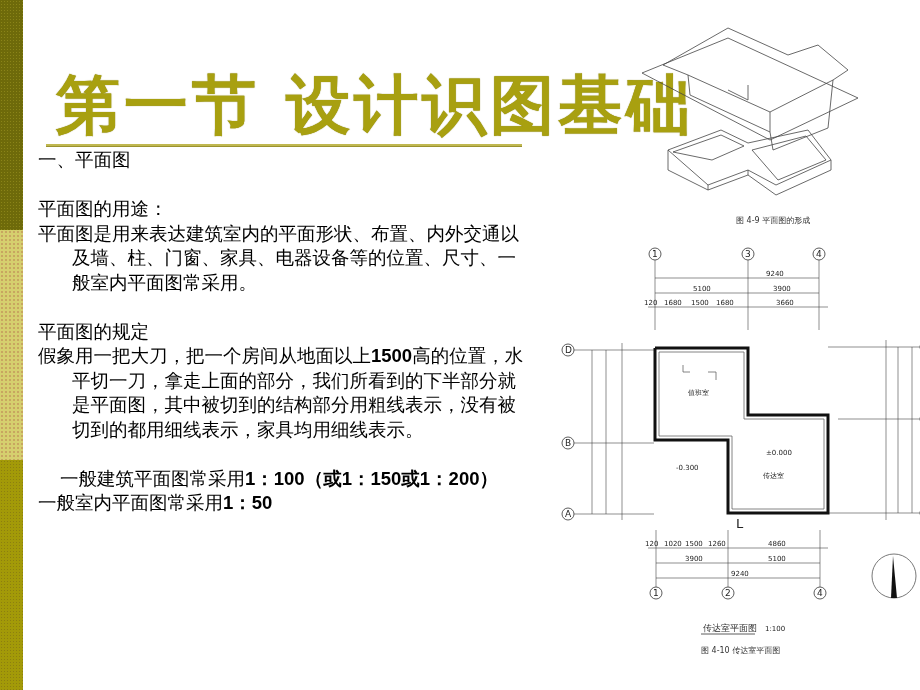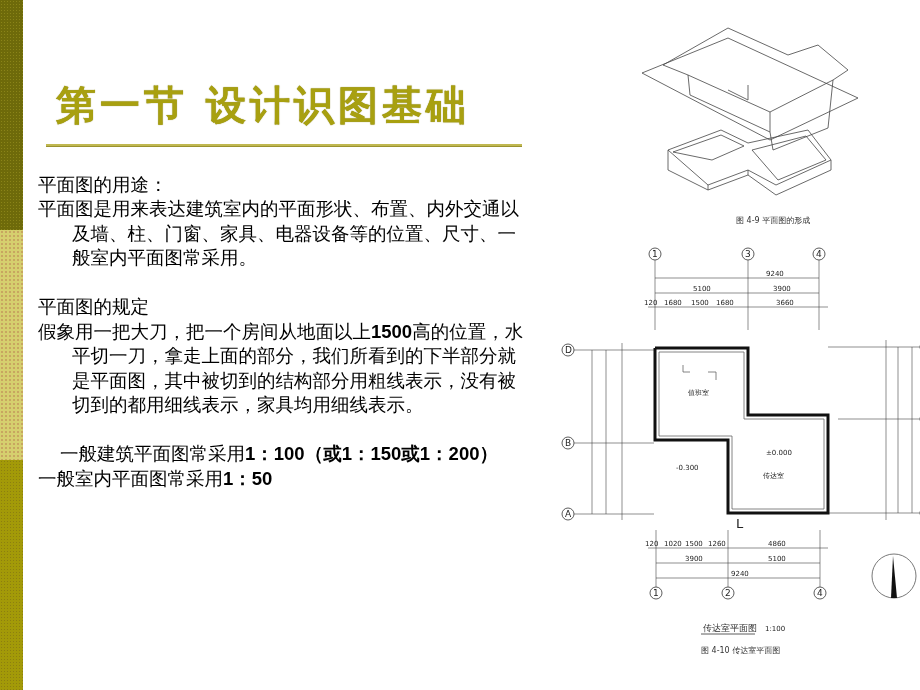--- a/index.html
+++ b/index.html
@@ -15,21 +15,21 @@
       background-color: #d6cf6e;
       background-image: radial-gradient(#c8a660 0.8px, transparent 1px);
       background-size: 4px 4px; }
     .stripe.s3 { top: 460px; height: 230px;
       background-color: #a39a08;
       background-image: radial-gradient(#8c7f10 1px, transparent 1px);
       background-size: 3px 3px; }
 
     .title {
       position: absolute; left: 56px; top: 70px;
-      font-size: 40px; font-weight: bold; color: #a8a010;
+      font-size: 64px; font-weight: bold; color: #a8a010;
       letter-spacing: 4px; white-space: nowrap; line-height: 70px;
       text-shadow: 0 0 1px #7a7400;
     }
     .title-rule {
       position: absolute; left: 46px; top: 144px; width: 476px; height: 3px;
       background: #c0b850; border-bottom: 1px solid #9a9230;
     }
 
     .body-text {
       position: absolute; left: 38px; top: 148px; width: 490px;
@@ -51,20 +51,21 @@
 <body>
 
 <div class="stripe s1"></div>
 <div class="stripe s2"></div>
 <div class="stripe s3"></div>
 
 <div class="title">第一节  设计识图基础</div>
 <div class="title-rule"></div>
 
 <div class="body-text">
+  <p>一、平面图</p>
   <div class="gap"></div>
   <p>平面图的用途：</p>
   <p class="indent">平面图是用来表达建筑室内的平面形状、布置、内外交通以及墙、柱、门窗、家具、电器设备等的位置、尺寸、一般室内平面图常采用。</p>
   <div class="gap"></div>
   <p>平面图的规定</p>
   <p class="indent"><span>假象用一把大刀，把一个房间从地面以上</span><b>1500</b><span>高的位置，水平切一刀，拿走上面的部分，我们所看到的下半部分就是平面图，其中被切到的结构部分用粗线表示，没有被切到的都用细线表示，家具均用细线表示。</span></p>
   <div class="gap"></div>
   <p class="indent2"><span>一般建筑平面图常采用</span><b>1：100（或1：150或1：200）</b></p>
   <p><span>一般室内平面图常采用</span><b>1：50</b></p>
 </div>

